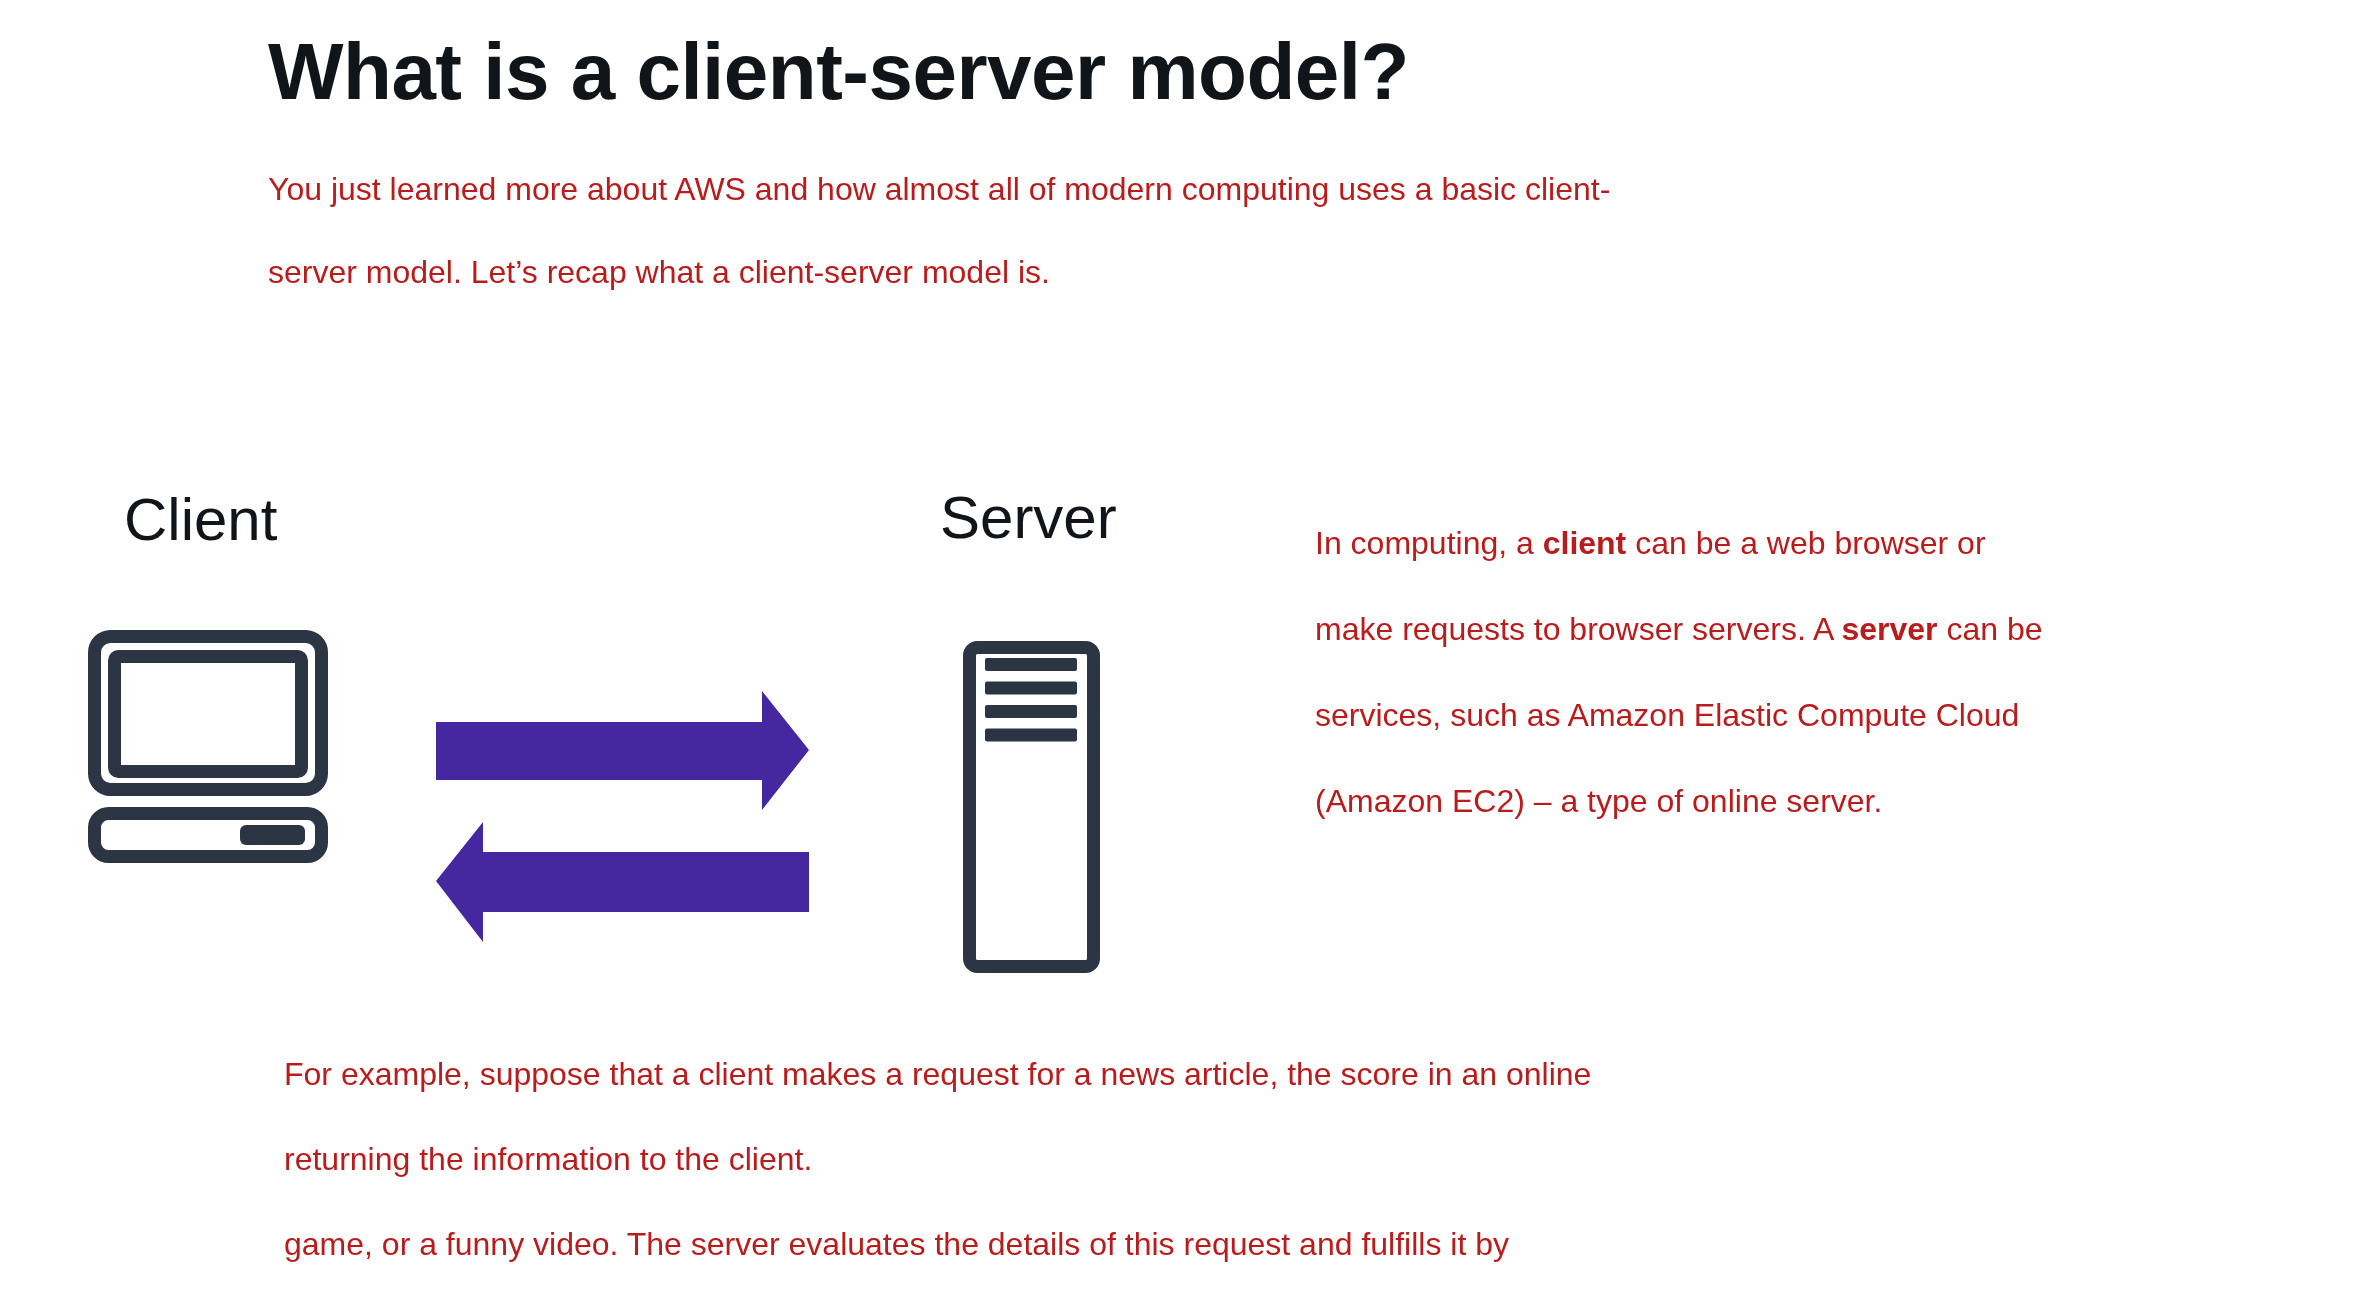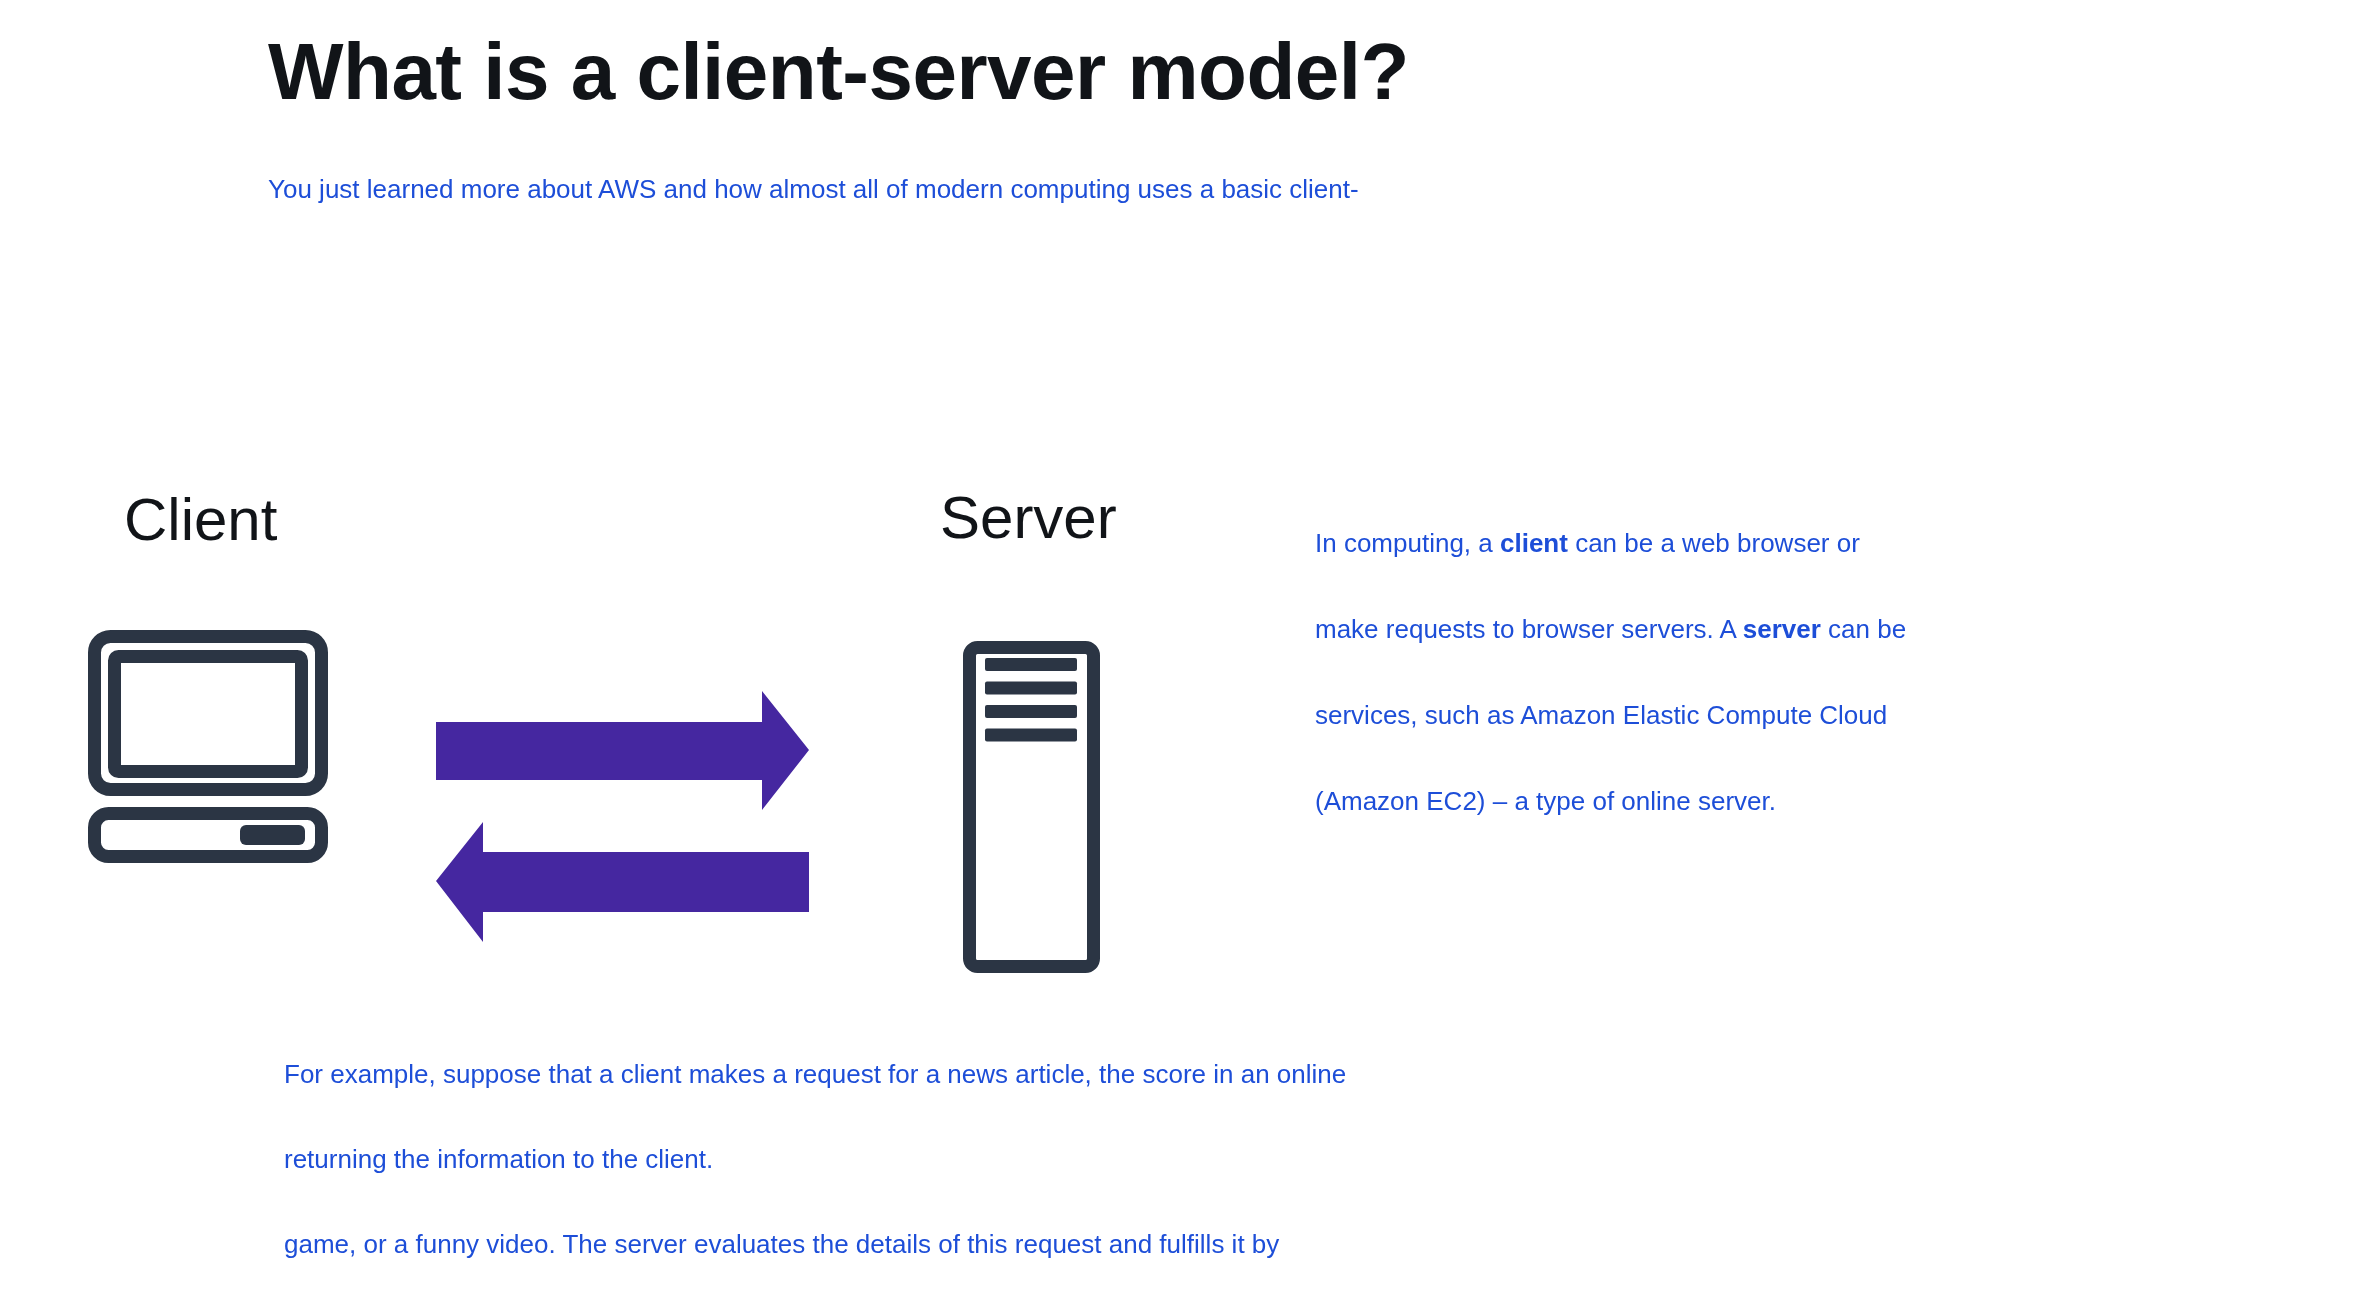--- a/index.html
+++ b/index.html
@@ -10,21 +10,21 @@
     color: #16191f;
   }
   .canvas { position: relative; width: 2372px; height: 1312px; overflow: hidden; background: #fff; }
 
   .title {
     position: absolute; left: 268px; top: 26px; margin: 0;
     font-size: 80px; line-height: 92px; font-weight: 700;
     letter-spacing: -0.5px; color: #111418; white-space: nowrap;
   }
 
-  .para { position: absolute; font-size: 26px; color: #1d4ed8; }
+  .para { position: absolute; font-size: 32px; color: #b91c1c; }
   .para .line { white-space: nowrap; }
 
   .intro   { left: 268px;  top: 148px;  }
   .intro .line { line-height: 83px; }
 
   .sidetext { left: 1315px; top: 500px; }
   .sidetext .line { line-height: 86px; }
   .sidetext b { font-weight: 700; }
 
   .example { left: 284px; top: 1032px; }
@@ -43,20 +43,21 @@
 </style>
 </head>
 <body>
 
 <div class="canvas">
 
   <h1 class="title">What is a client-server model?</h1>
 
   <div class="para intro">
     <div class="line">You just learned more about AWS and how almost all of modern computing uses a basic client-</div>
+    <div class="line">server model. Let’s recap what a client-server model is.</div>
   </div>
 
   <div class="diagram-label client-label">Client</div>
   <div class="diagram-label server-label">Server</div>
 
   <svg class="client-icon" viewBox="0 0 240 233" aria-hidden="true">
     <rect x="6.5" y="6.5" width="227" height="153" rx="16" fill="none" stroke="#2b3544" stroke-width="13"></rect>
     <rect x="26.5" y="26.5" width="187" height="115" rx="4" fill="none" stroke="#2b3544" stroke-width="13"></rect>
     <rect x="6.5" y="183.5" width="227" height="43" rx="14" fill="none" stroke="#2b3544" stroke-width="13"></rect>
     <rect x="152" y="195" width="65" height="20" rx="6" fill="#2b3544"></rect>

